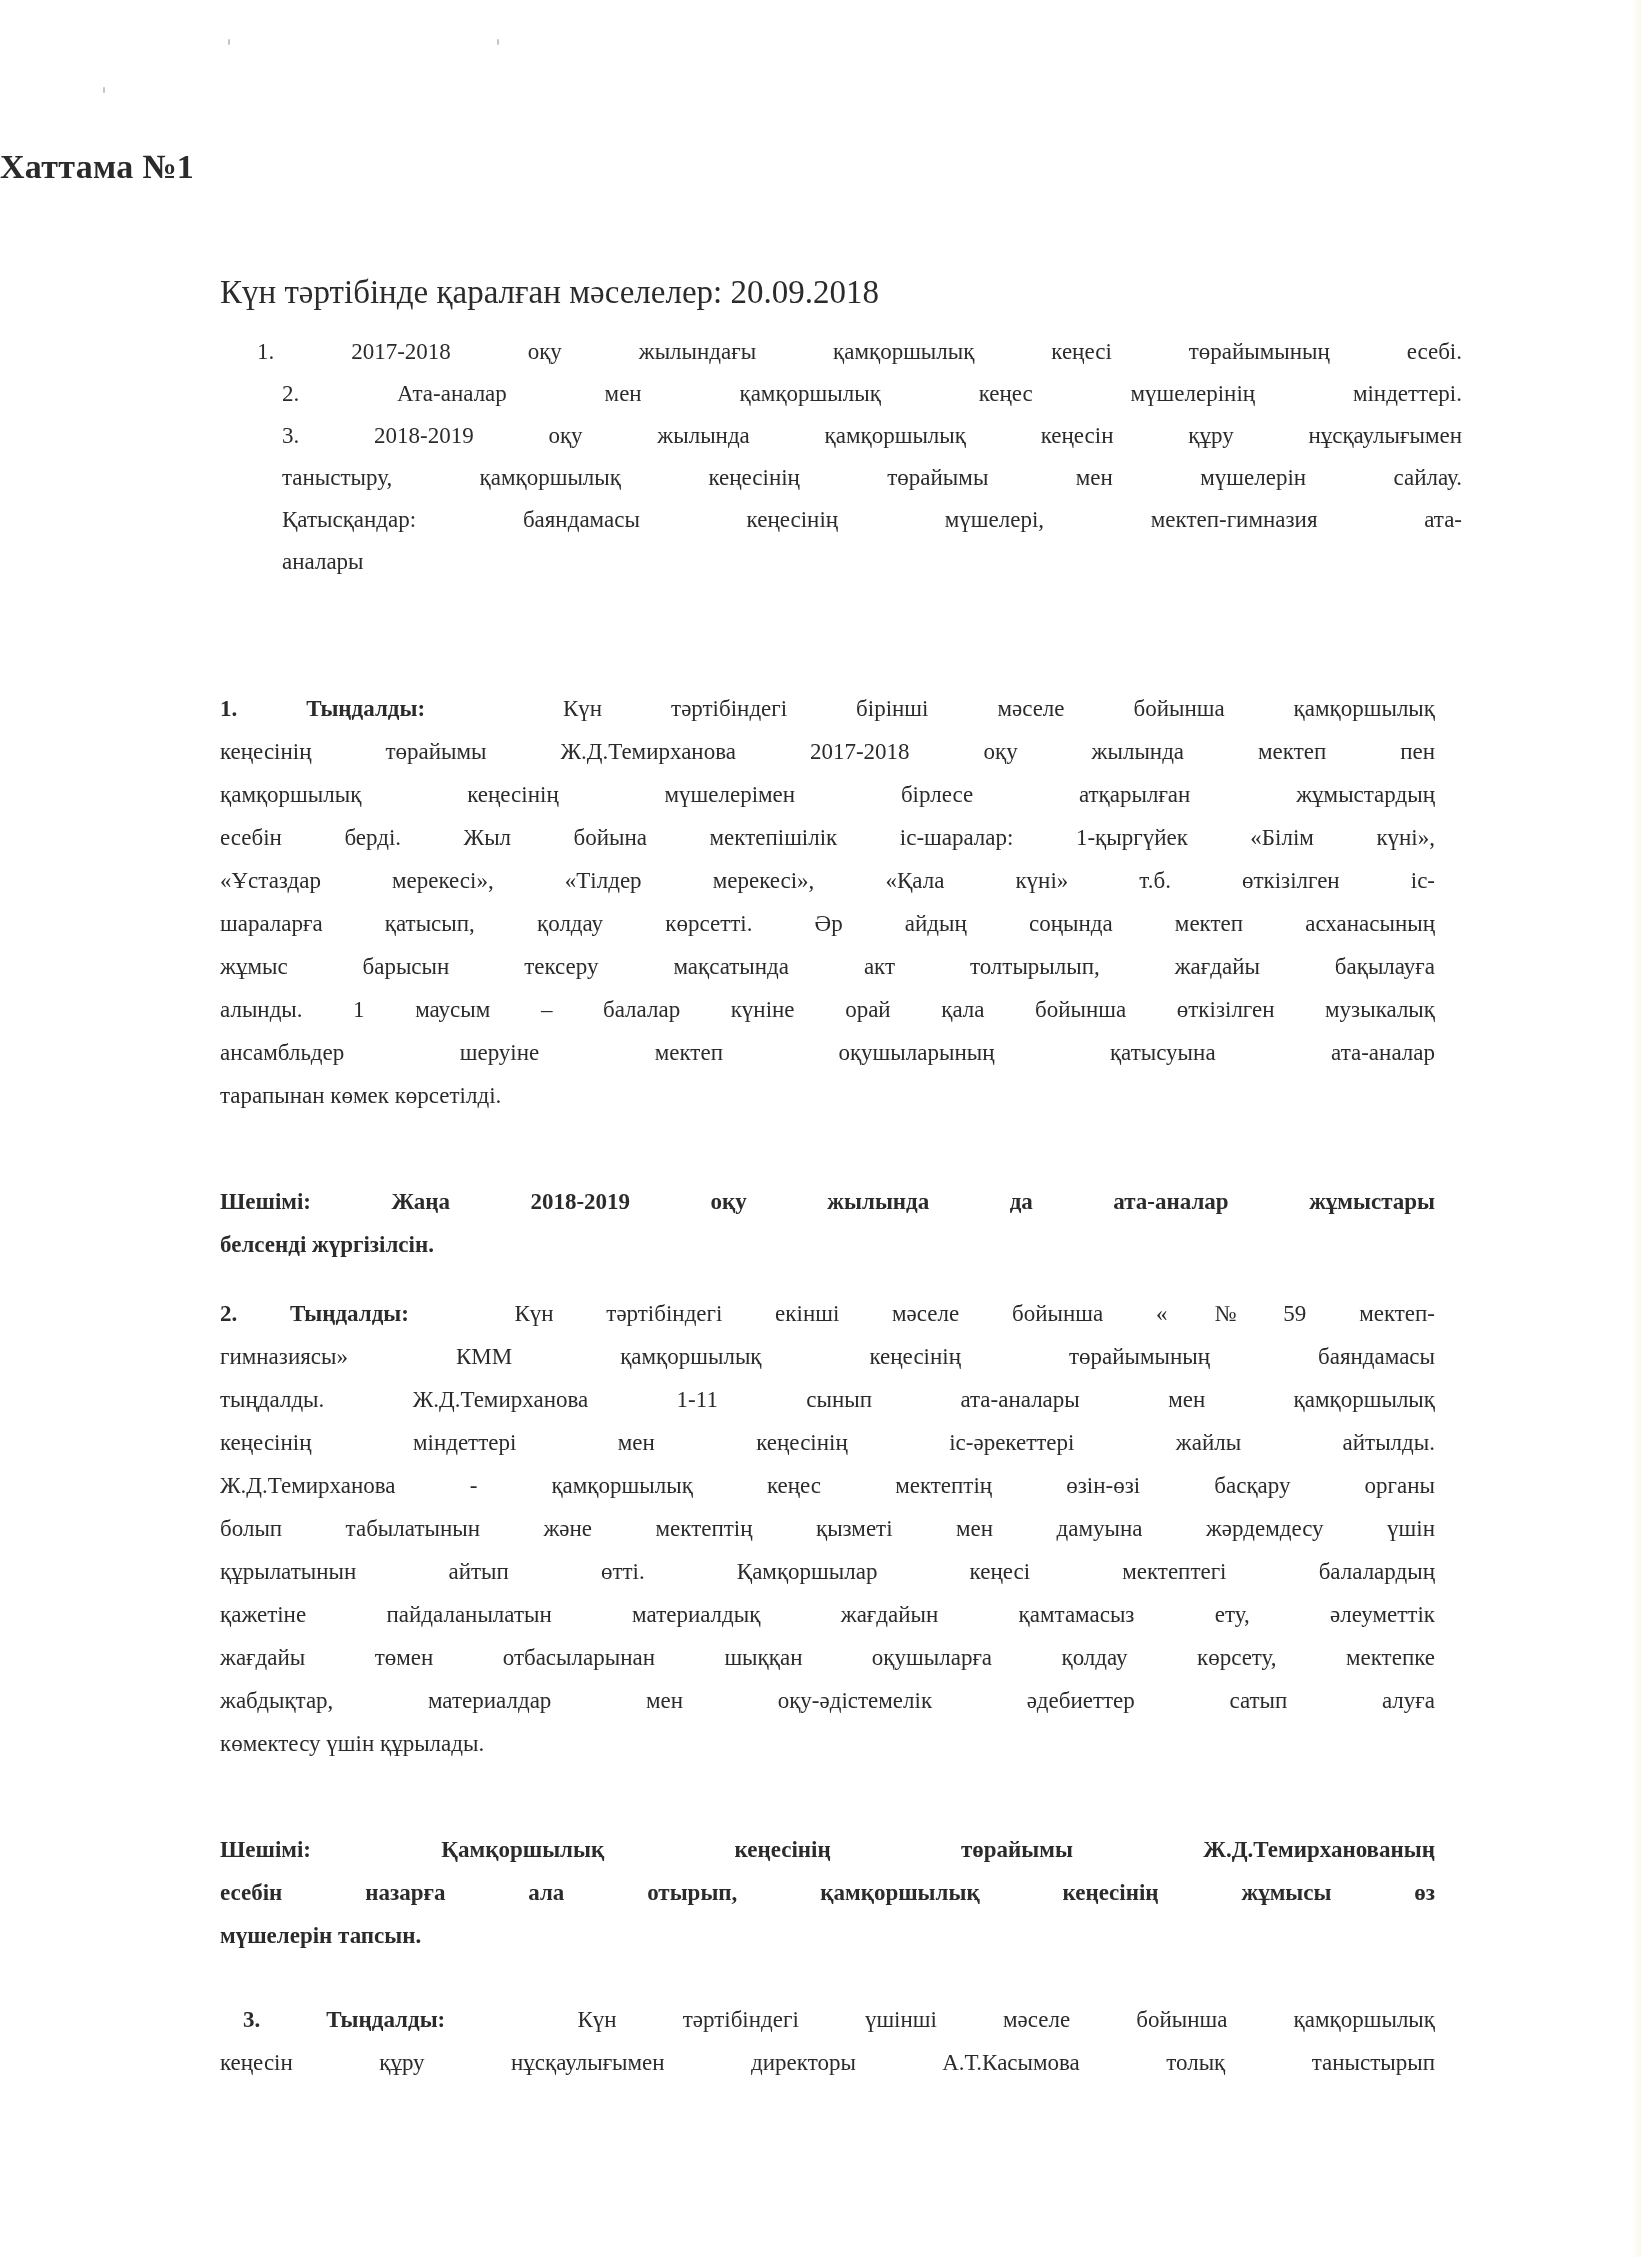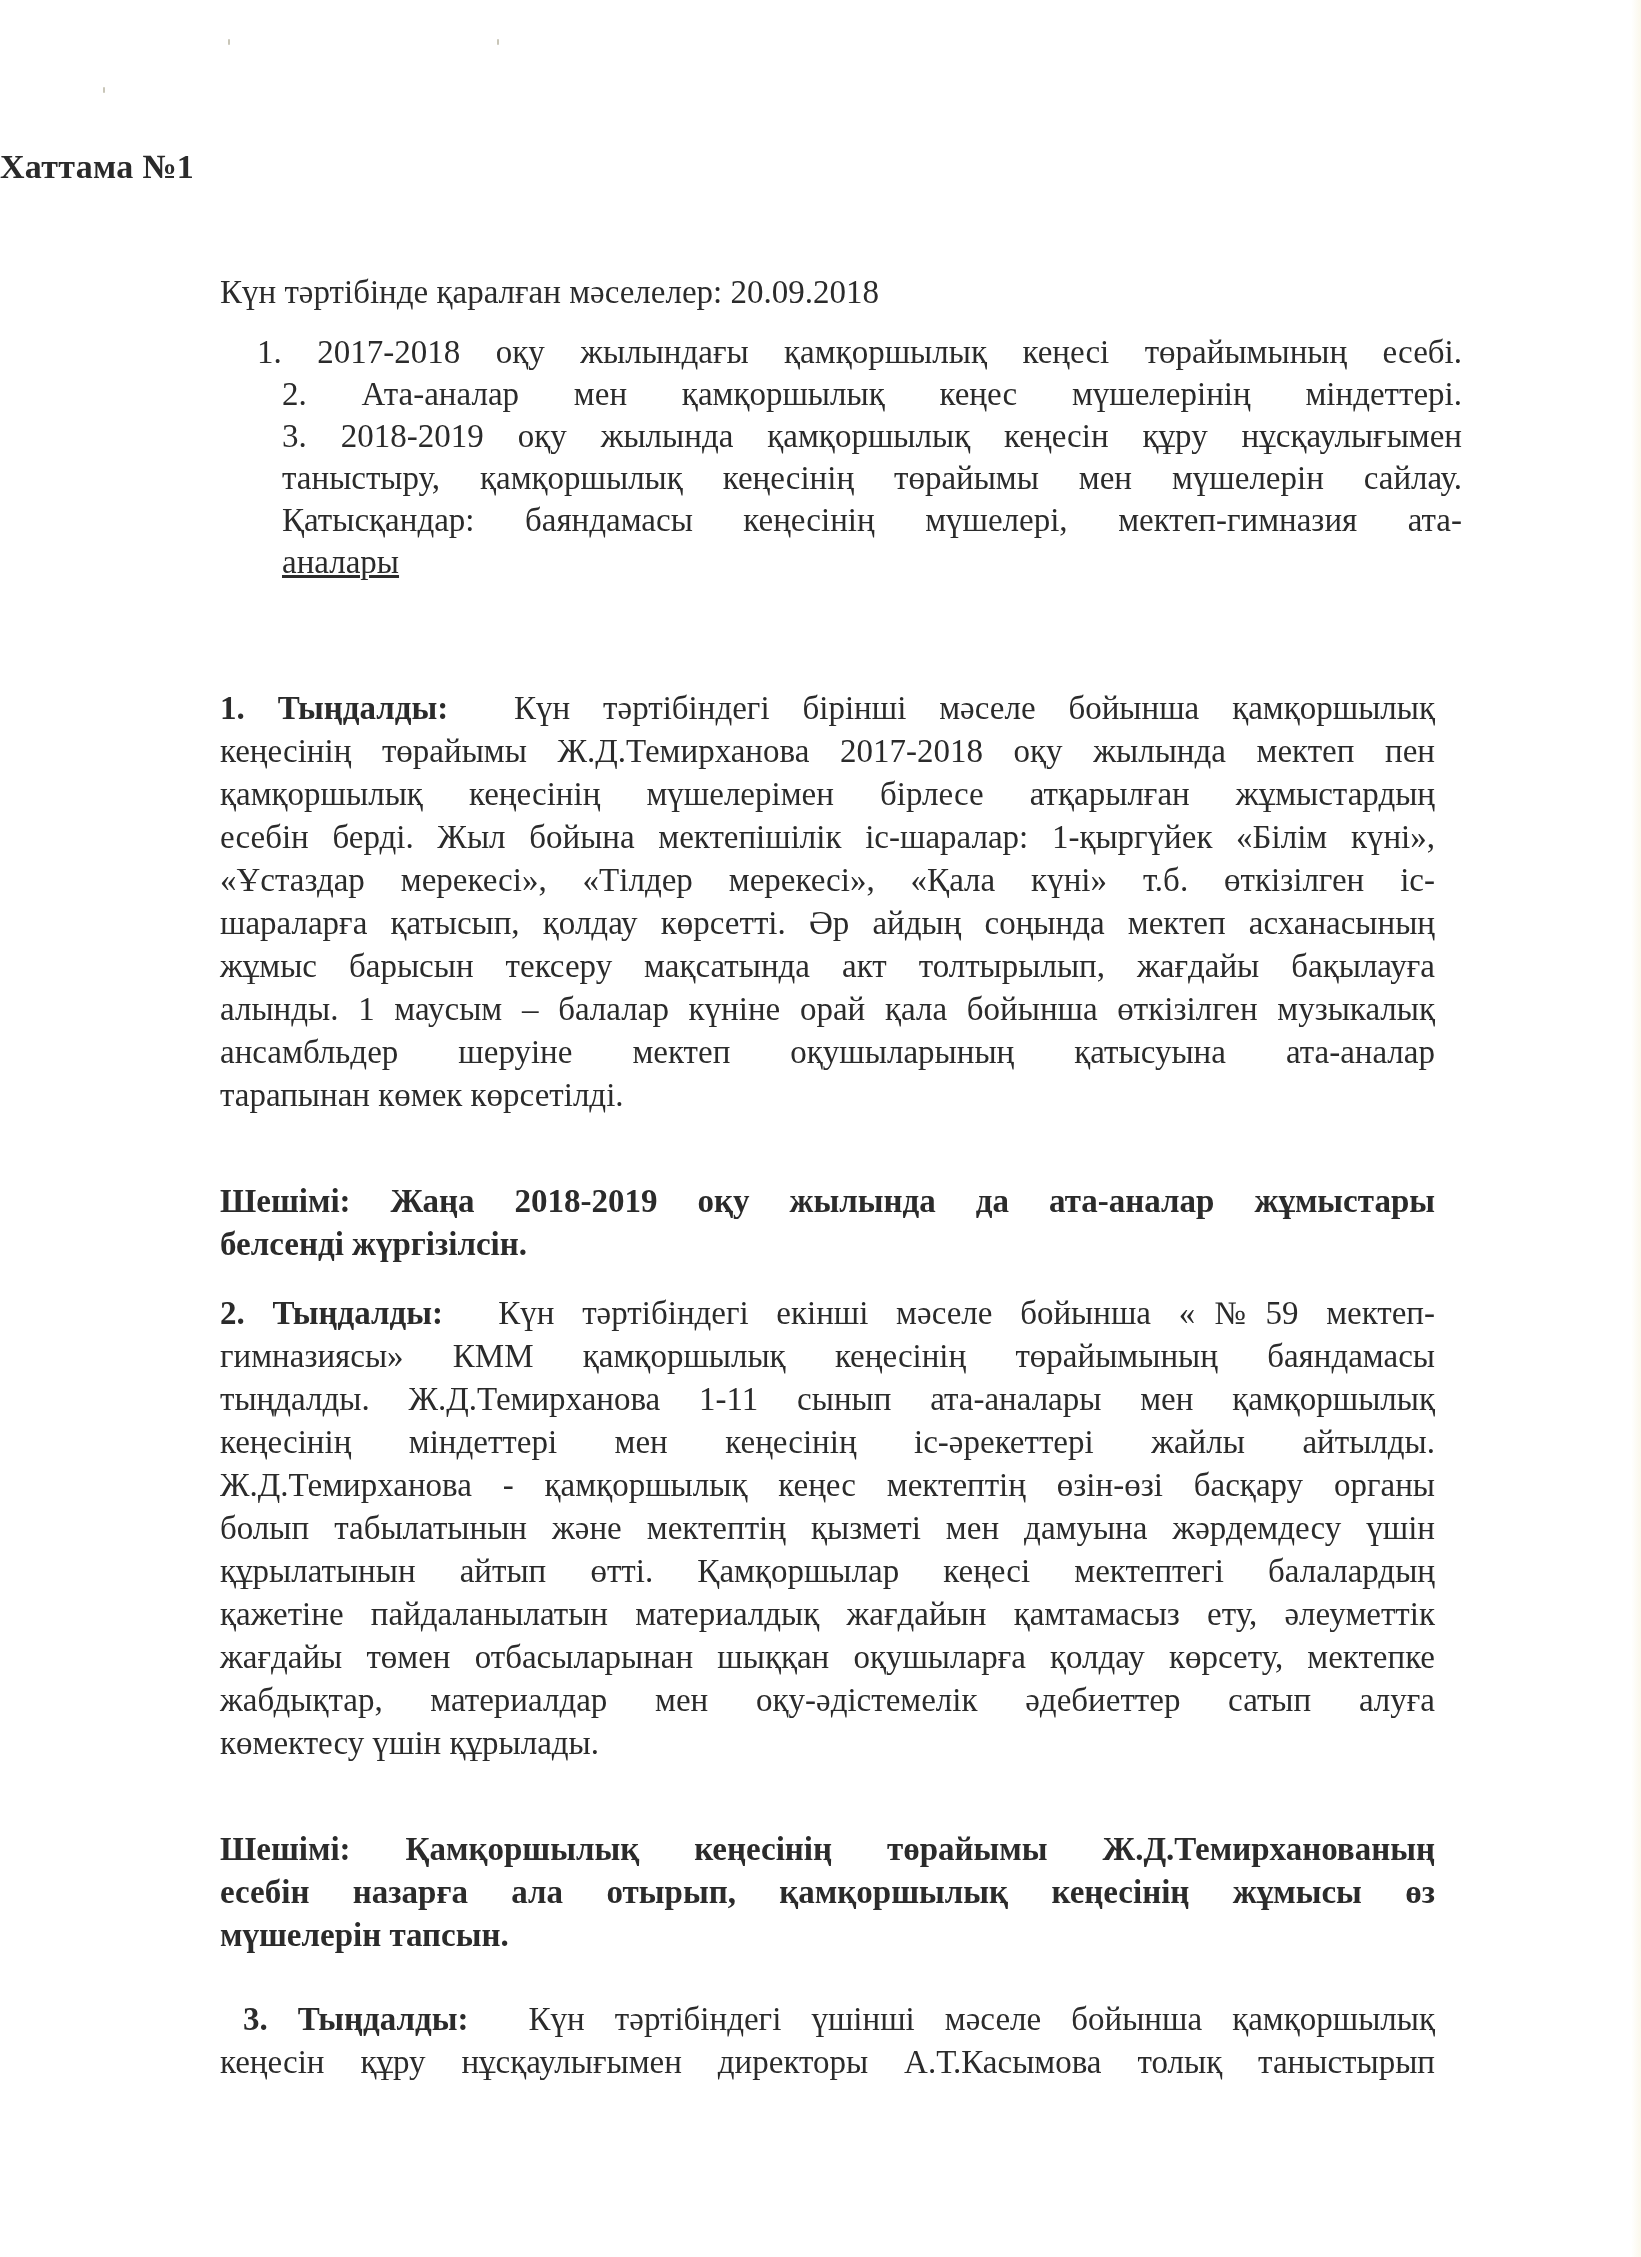--- a/index.html
+++ b/index.html
@@ -57,41 +57,40 @@
     }
     .agenda-heading {
       position: absolute;
       left: 220px;
       top: 271px;
       font-size: 33px;
       line-height: 43px;
     }
     .block {
       position: absolute;
-      font-size: 33px;
+      font-size: 23px;
       line-height: 42px;
       text-align: justify;
     }
     .agenda {
       left: 282px;
       top: 331px;
       width: 1180px;
     }
     .agenda-line {
       display: block;
       text-align: justify;
       text-align-last: justify;
       white-space: nowrap;
     }
     .agenda-line.first {
       margin-left: -25px;
     }
     .agenda-line.last-short {
       text-align-last: left;
-      text-decoration: underline;
     }
     .section {
       left: 220px;
       width: 1215px;
     }
     .section .ln {
       display: block;
       text-align: justify;
       text-align-last: justify;
       white-space: nowrap;

